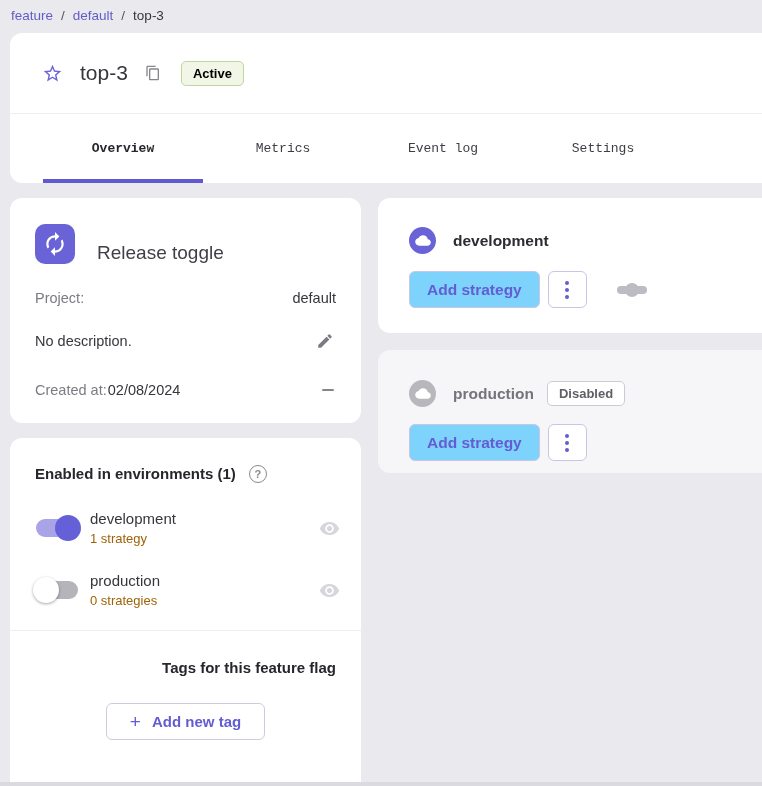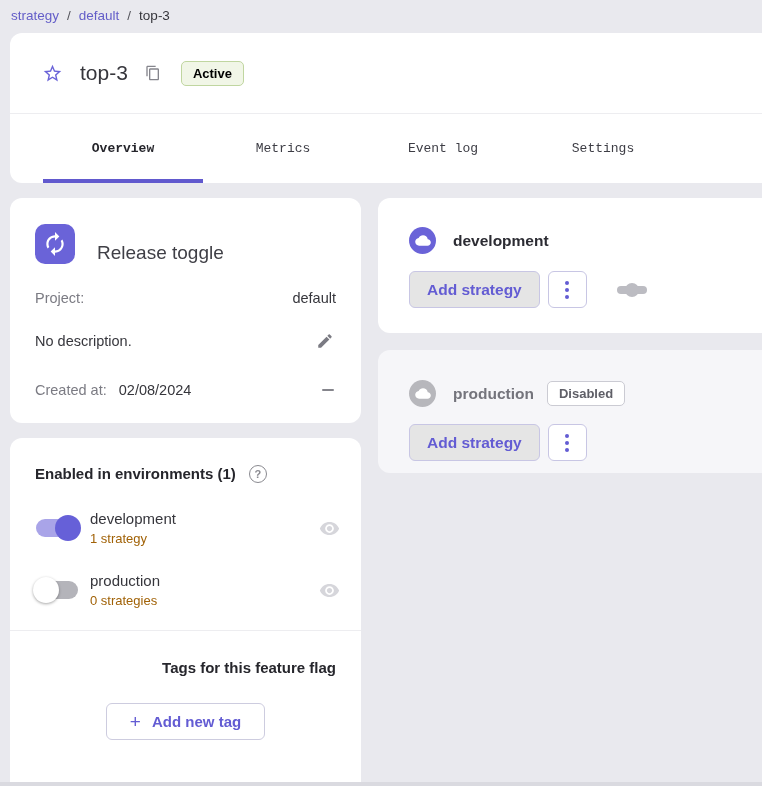--- a/index.html
+++ b/index.html
@@ -61,21 +61,21 @@
     width: 40px; height: 40px; border-radius: 10px; background: #6a63d8;
     display: flex; align-items: center; justify-content: center; margin-right: 22px; flex: none;
   }
   .type-label { font-size: 19px; color: #3f3f46; }
   .meta-row { display: flex; justify-content: space-between; align-items: center;
     font-size: 14.5px; line-height: 20px; }
   .meta-row + .meta-row { margin-top: 22px; }
   .meta-row.created { margin-top: 28px; }
   .meta-label { color: #7b7b83; }
   .meta-value { color: #36363c; }
-  .created-group { display: flex; align-items: center; gap: 12px; }
+  .created-group { display: flex; align-items: center; gap: 1px; }
   .icon-btn { background: none; border: none; cursor: pointer; display: flex;
     align-items: center; justify-content: center; padding: 2px; }
   .minus-bar { width: 12px; height: 2px; background: #85858c; border-radius: 1px; }
 
   
   .env-card { margin-top: 15px; height: 417px; padding-top: 27px; }
   .env-title-row { display: flex; align-items: center; gap: 13px; padding: 0 25px;
     font-size: 15px; font-weight: bold; color: #26262c; line-height: 18px; }
   .help-circle {
     width: 18px; height: 18px; border-radius: 50%; border: 1.5px solid #8a8a90;
@@ -123,41 +123,41 @@
   .panel-name { font-size: 15.5px; font-weight: bold; }
   .panel-name.dev { color: #2c2c33; }
   .panel-name.prod { color: #74747c; }
   .badge-disabled {
     background: #fff; border: 1px solid #cbcbd3; color: #5f5f67;
     font-size: 13px; font-weight: bold; padding: 4px 11px; border-radius: 5px; margin-left: 13px;
   }
   .panel-actions { display: flex; align-items: center; gap: 8px; margin-top: 17px; }
   .strategy-btn {
     height: 37px; padding: 0 17px; border: 1px solid #c8c6e4; border-radius: 6px;
-    background: #e5e5e5; color: #635cd3; font-weight: bold; font-size: 15.5px;
+    background: #7dd3fc; color: #635cd3; font-weight: bold; font-size: 15.5px;
     font-family: inherit; cursor: pointer;
   }
   .kebab-btn {
     width: 39px; height: 37px; border: 1px solid #c8c6e4; border-radius: 6px;
     background: #fff; cursor: pointer; display: flex; align-items: center; justify-content: center;
   }
   .kebab-dots { display: flex; flex-direction: column; gap: 3px; }
   .kebab-dots i { width: 4px; height: 4px; border-radius: 50%; background: #635cd3; }
   .blob { margin-left: 22px; width: 30px; height: 8px; background: #bcbcc2;
     border-radius: 4px; position: relative; }
   .blob::before { content: ""; position: absolute; left: 50%; top: -3px; transform: translateX(-50%);
     width: 14px; height: 14px; border-radius: 50%; background: #bcbcc2; }
 
   .bottom-strip { position: absolute; left: 0; bottom: 0; width: 100%; height: 4px; background: #dadae0; }
 </style>
 </head>
 <body>
 
 <nav class="breadcrumb">
-  <a class="crumb-link">strategy</a>
+  <a class="crumb-link">feature</a>
   <span class="crumb-sep">/</span>
   <a class="crumb-link">default</a>
   <span class="crumb-sep">/</span>
   <span class="crumb-current">top-3</span>
 </nav>
 
 <header class="header-card">
   <div class="title-row">
     <button class="star-btn">
       <svg width="21" height="21" viewBox="0 0 24 24" fill="#6a63d8">

